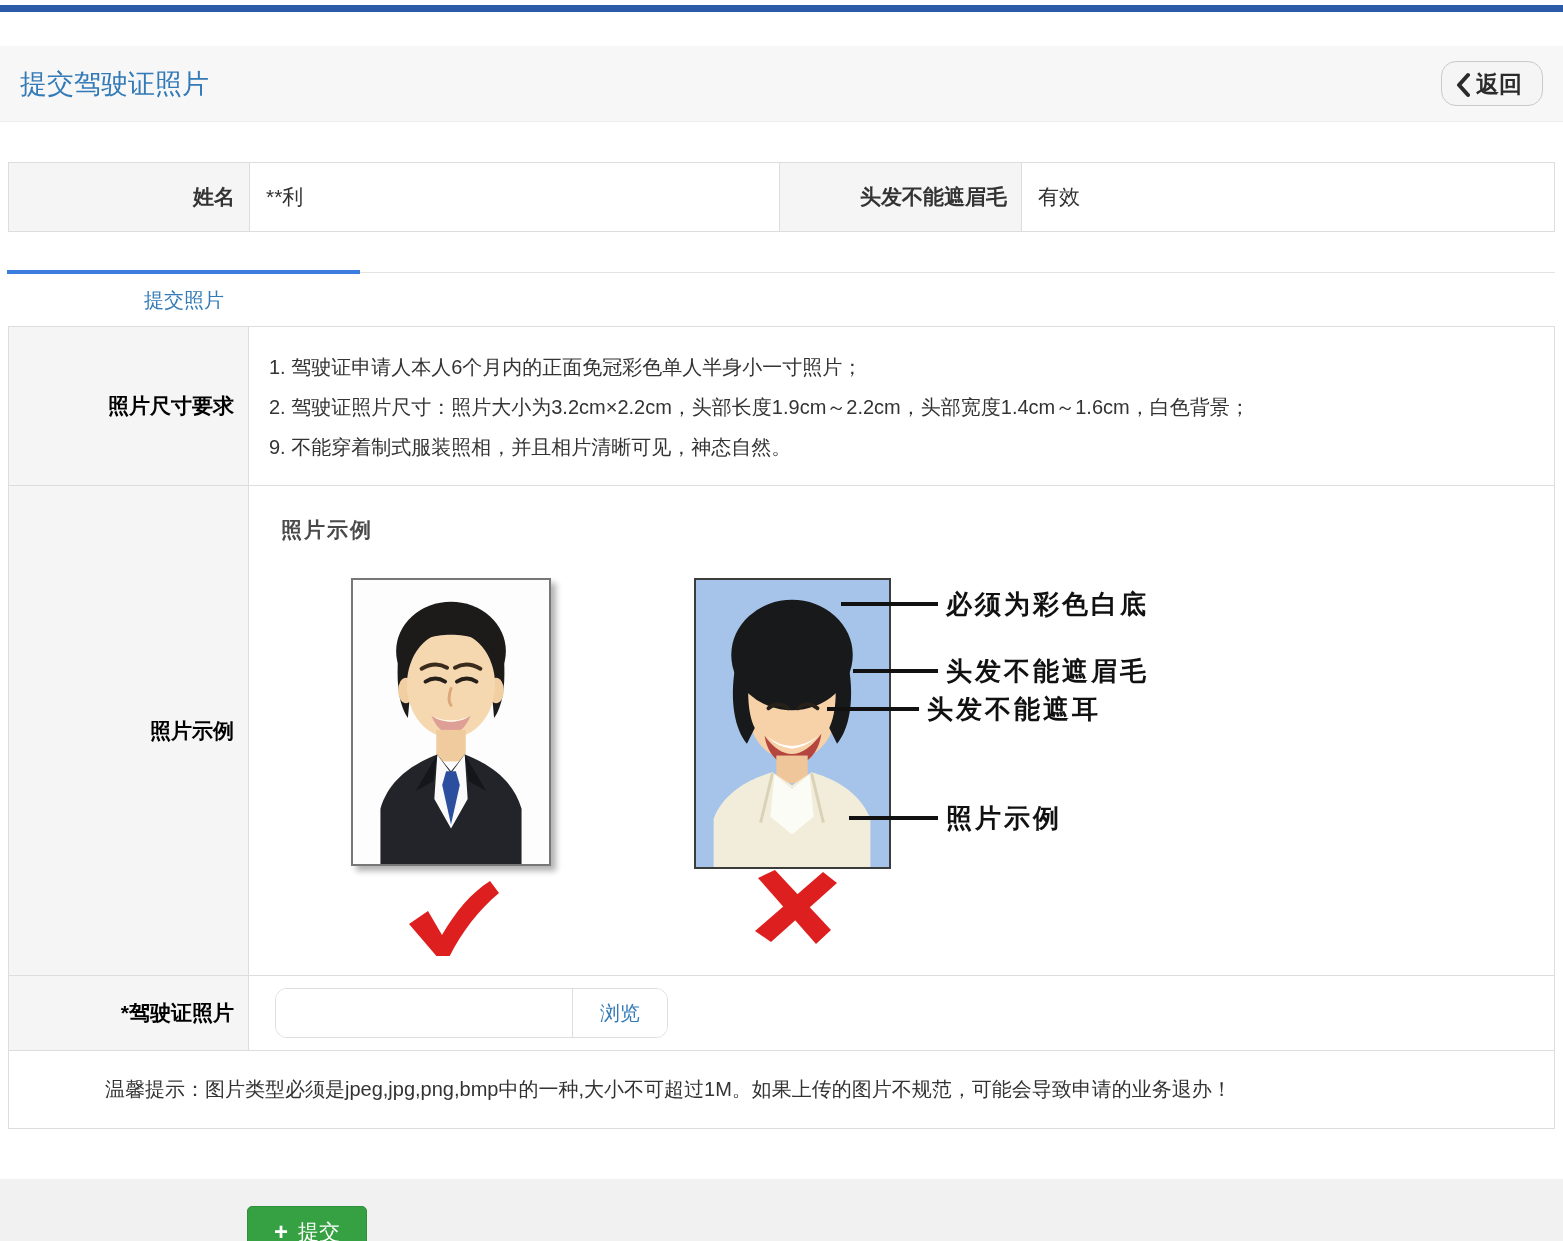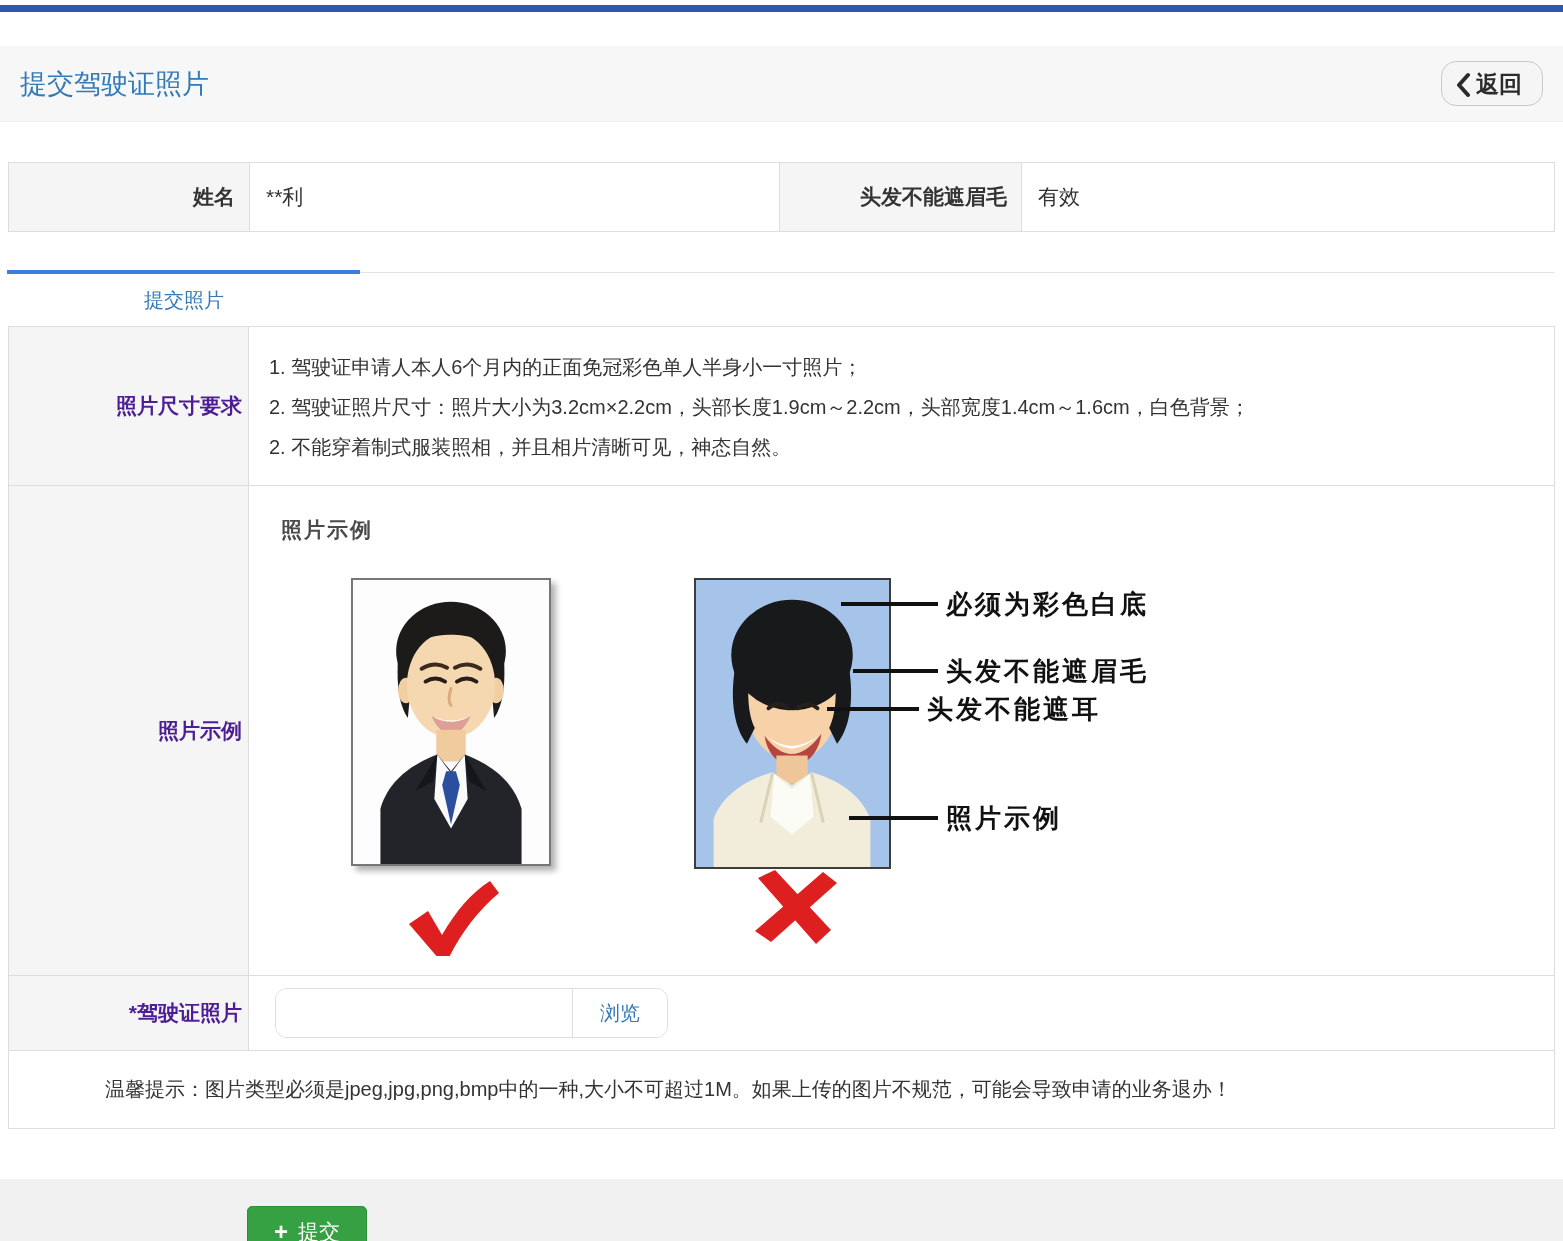--- a/index.html
+++ b/index.html
@@ -41,21 +41,21 @@
   .tab-accent { position:absolute; top:-3px; left:-1px; width:353px; height:4px; background:#3d7de0; }
   .tab-label { width:352px; text-align:center; line-height:54px; color:#337ab7; font-size:20px; cursor:pointer; }
 
   
   .main-table { margin:0 8px; border:1px solid #ddd; background:#fff; }
   .m-row { display:grid; grid-template-columns:240px 1fr; }
   .m-row + .m-row, .tip-row { border-top:1px solid #ddd; }
   .m-label {
     background:#f5f5f5; border-right:1px solid #ddd;
     display:flex; align-items:center; justify-content:flex-end;
-    padding-right:6px; font-weight:bold; font-size:21px; color:#4c1d95;
+    padding-right:14px; font-weight:bold; font-size:21px; color:#000000;
   }
   .req-cell { padding:20px 20px 18px 20px; }
   .req-line { font-size:20px; line-height:40px; color:#333; }
 
   
   .row-examples { height:490px; }
   .example-cell { position:relative; }
   .example-heading { position:absolute; left:32px; top:30px; font-size:21px; font-weight:bold; color:#4a4a4a; letter-spacing:2px; }
   .photo-good {
     position:absolute; left:102px; top:92px; width:200px; height:288px;
@@ -134,21 +134,21 @@
   <div class="tab-label">提交照片</div>
 </div>
 
 <div class="main-table">
 
   <div class="m-row">
     <div class="m-label">照片尺寸要求</div>
     <div class="req-cell">
       <div class="req-line">1. 驾驶证申请人本人6个月内的正面免冠彩色单人半身小一寸照片；</div>
       <div class="req-line">2. 驾驶证照片尺寸：照片大小为3.2cm×2.2cm，头部长度1.9cm～2.2cm，头部宽度1.4cm～1.6cm，白色背景；</div>
-      <div class="req-line">2. 不能穿着制式服装照相，并且相片清晰可见，神态自然。</div>
+      <div class="req-line">9. 不能穿着制式服装照相，并且相片清晰可见，神态自然。</div>
     </div>
   </div>
 
   <div class="m-row row-examples">
     <div class="m-label">照片示例</div>
     <div class="example-cell">
       <div class="example-heading">照片示例</div>
 
       <div class="photo-good">
         <svg viewBox="0 0 200 288" preserveAspectRatio="none">

